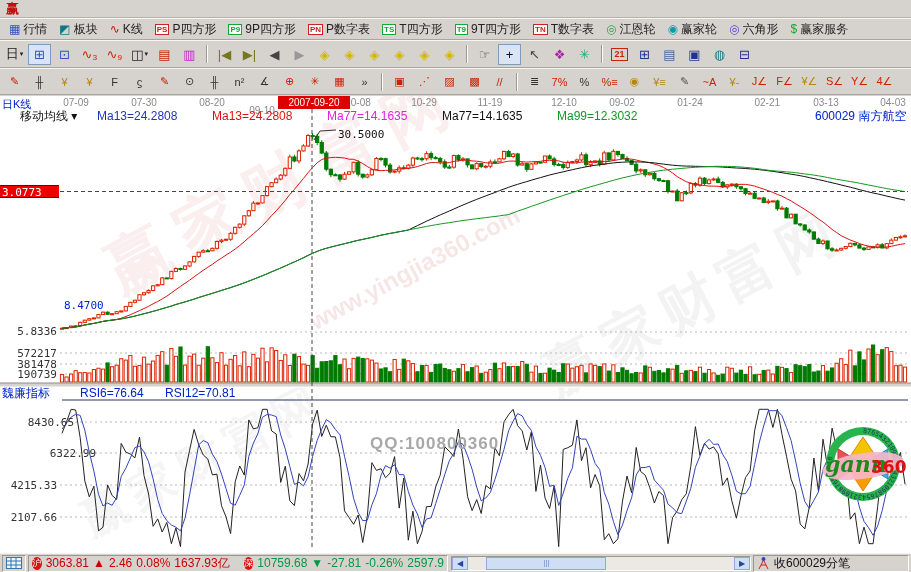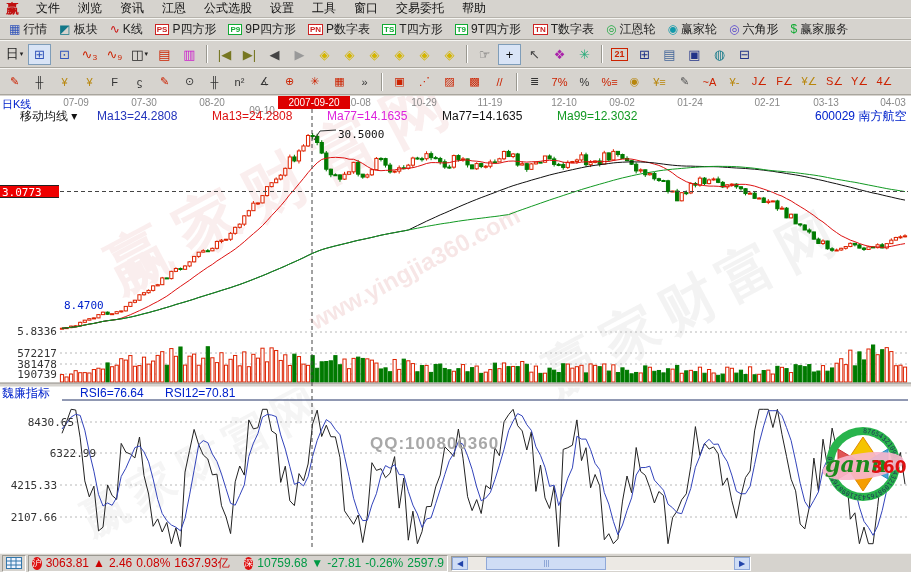--- a/index.html
+++ b/index.html
@@ -60,21 +60,20 @@
           display:flex;align-items:center;justify-content:center;gap:1px;}
   .sthumb i{display:block;width:1px;height:7px;background:#8fa8d8;}
 </style>
 </head>
 <body>
 
 <div id="app">
 
   <div class="menubar">
     <span class="logo">赢</span>
-    <span id="menu-items"><span class="menu-item">文件</span><span class="menu-item">浏览</span><span class="menu-item">资讯</span><span class="menu-item">江恩</span><span class="menu-item">公式选股</span><span class="menu-item">设置</span><span class="menu-item">工具</span><span class="menu-item">窗口</span><span class="menu-item">交易委托</span><span class="menu-item">帮助</span></span>
   </div>
 
   <div class="tb tb1" id="tb1">
       <span class="tbtn">
         <span class="ticon" style="color: rgb(51, 85, 187);">▦</span>
         <span>行情</span>
       </span>
       <span class="tbtn">
         <span class="ticon" style="color: rgb(17, 119, 136);">◩</span>
         <span>板块</span>
@@ -1016,14 +1015,21 @@
     </span>
     <span class="scroll">
       <span class="sbtn" style="left:0;">◀</span>
       <span class="sthumb">
           <i></i>
           <i></i>
           <i></i>
         </span>
       <span class="sbtn" style="right:0;">▶</span>
     </span>
+    <span class="scell" style="flex:1;margin-right:2px;">
+      <svg width="13" height="14">
+        <path d="M6.5 4 L2 13 M6.5 4 L11 13 M4 9 L9 9" stroke="#cc2222" fill="none"></path>
+        <circle cx="6.5" cy="3" r="2" fill="#3344bb"></circle>
+      </svg>
+      <span style="color:#111;">收600029分笔</span>
+    </span>
   </div>
 </div>
 
 </body></html>

